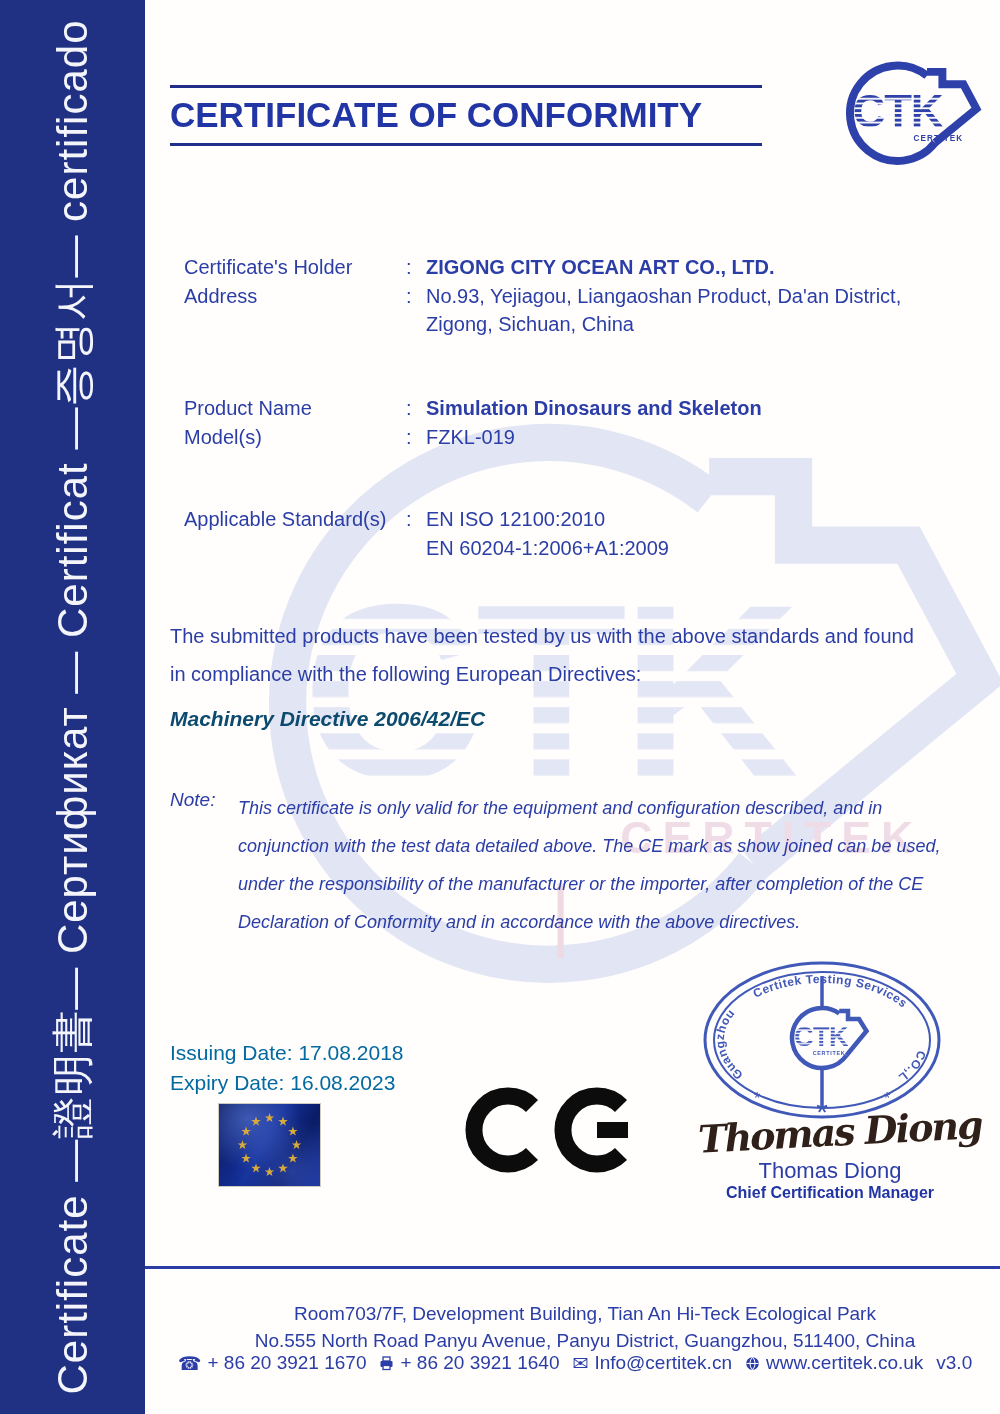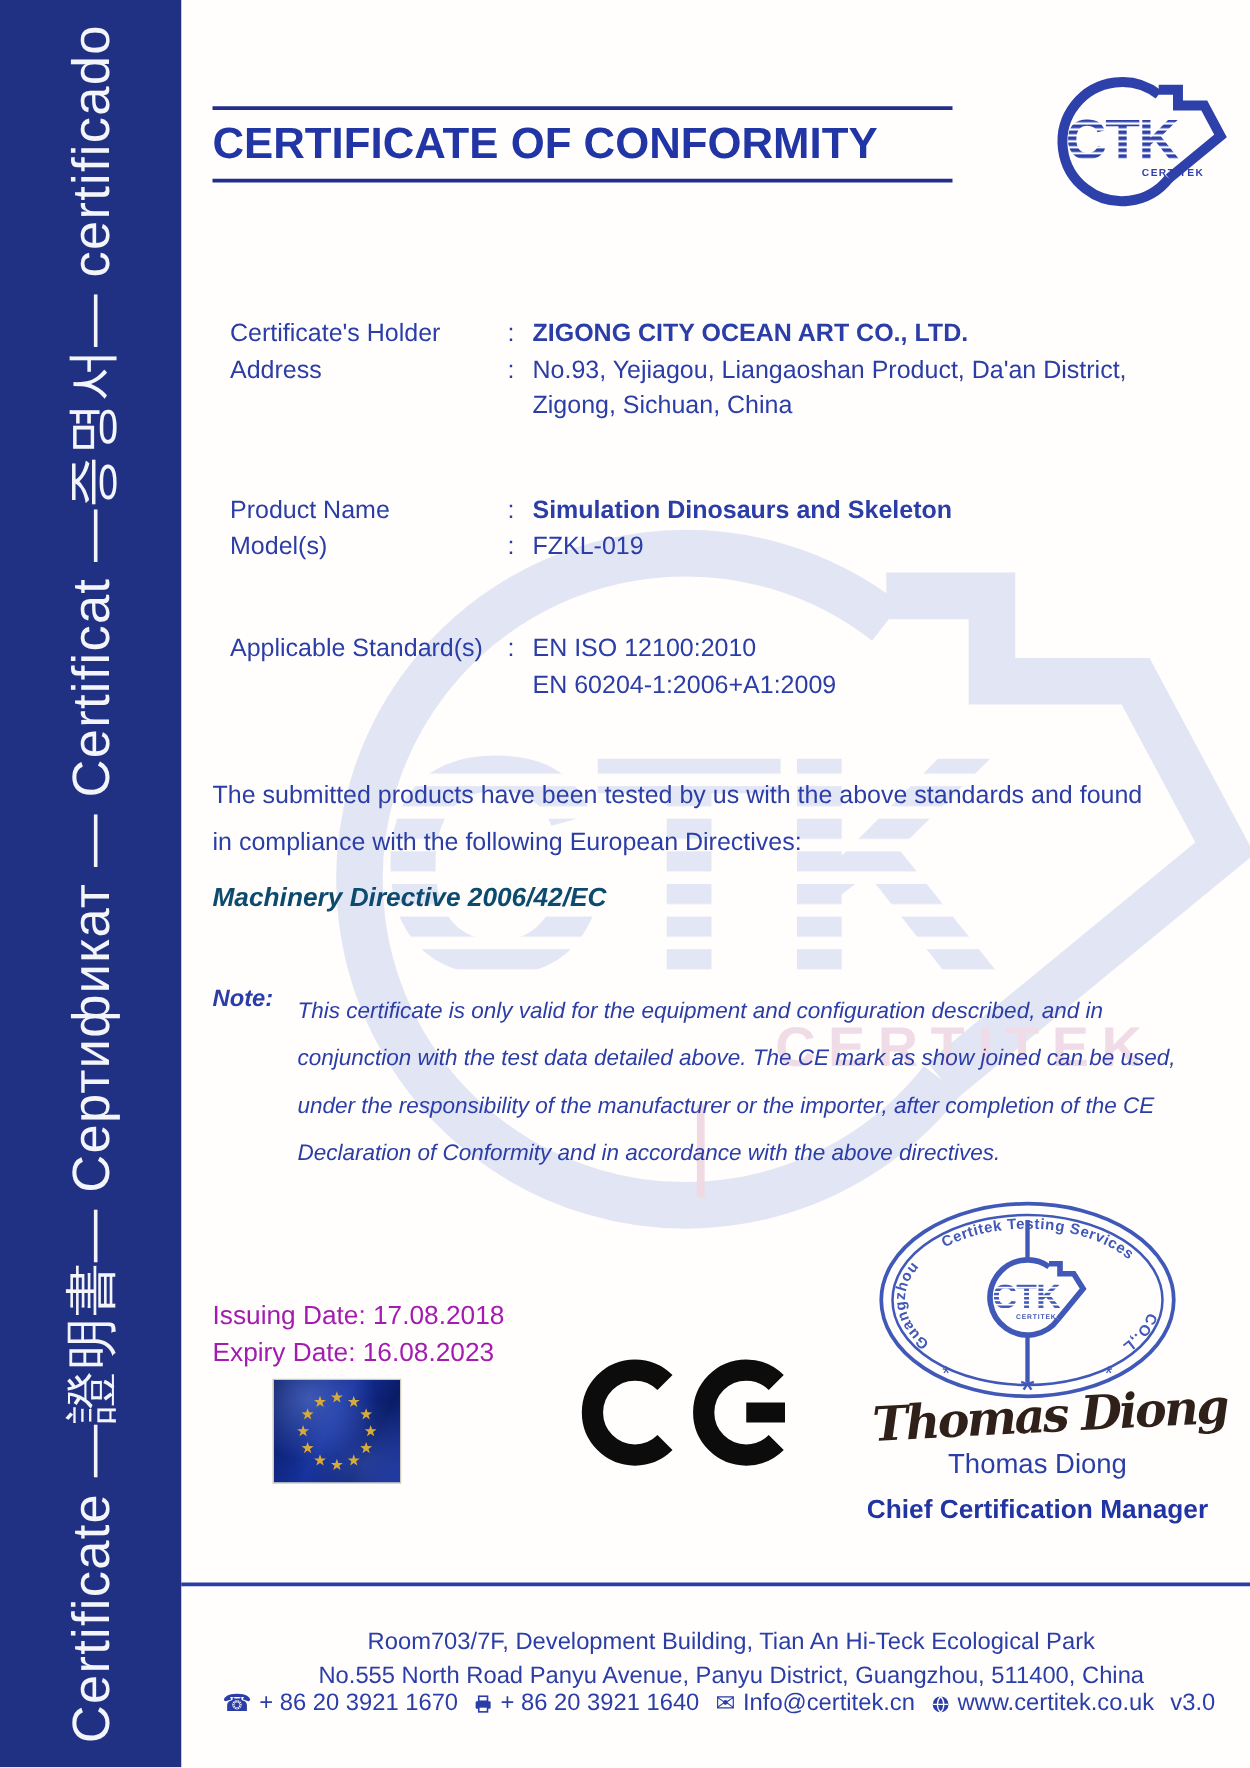--- a/index.html
+++ b/index.html
@@ -30,41 +30,41 @@
   .col{left:406px;font-size:20px;color:#2b3da6;z-index:2;}
   .val{left:426px;font-size:20px;color:#2b3da6;z-index:2;white-space:nowrap;}
   .bold{font-weight:bold;}
 
   .y-holder{top:256px;} .y-addr1{top:285px;} .y-addr2{top:313px;}
   .y-prod{top:397px;}  .y-model{top:426px;}
   .y-std{top:508px;}   .y-std2{top:537px;}
 
   .para{left:170px;top:617px;width:750px;font-size:20px;line-height:38px;color:#2b3da6;z-index:2;}
   .directive{left:170px;top:707px;font-size:21px;font-weight:bold;font-style:italic;color:#0c4a6e;z-index:2;white-space:nowrap;}
-  .note-lbl{left:170px;top:789px;font-size:19px;font-style:italic;color:#2b3da6;z-index:2;font-weight:bold;}
+  .note-lbl{left:170px;top:789px;font-size:19px;font-style:italic;color:#2b3da6;z-index:2;}
   .note-txt{left:238px;top:789px;width:706px;font-size:18px;font-style:italic;line-height:38px;color:#2b3da6;z-index:2;}
 
   .y-issue{top:1041px;} .y-expiry{top:1071px;}
-  .date{left:170px;font-size:21px;color:#a21caf;z-index:2;white-space:nowrap;}
+  .date{left:170px;font-size:21px;color:#0369a1;z-index:2;white-space:nowrap;}
 
   
   .eu-flag{left:218px;top:1103px;width:101px;height:82px;z-index:2;border:1px solid #cfcabd;
     background:
       radial-gradient(ellipse at 28% 18%, rgba(100,130,225,.55), transparent 52%),
       radial-gradient(ellipse at 72% 82%, rgba(70,100,205,.45), transparent 55%),
       linear-gradient(118deg,#0a1a5a,#14309a 45%,#0a1c66 72%,#16309a);}
   .eu-flag svg{position:absolute;left:0;top:0;}
   .ce{left:460px;top:1084px;width:190px;height:92px;z-index:2;}
   .stamp{left:700px;top:956px;width:245px;height:172px;z-index:1;}
 
   .sig-script{left:698px;top:1110px;width:260px;text-align:center;z-index:2;
     font-family:"DejaVu Serif", serif;font-style:italic;font-weight:bold;font-size:38px;
     letter-spacing:-2px;color:#30201a;transform:rotate(-3deg);white-space:nowrap;}
   .sig-name{left:705px;top:1158px;width:250px;text-align:center;font-size:22px;color:#2b3da6;z-index:2;}
-  .sig-role{left:680px;top:1184px;width:300px;text-align:center;font-size:21px;font-weight:bold;color:#2134a3;z-index:2;margin-top:12px;}
+  .sig-role{left:680px;top:1184px;width:300px;text-align:center;font-size:16px;font-weight:bold;color:#2134a3;z-index:2;}
 
   
   .rule-foot{left:145px;top:1266px;width:855px;height:3px;background:#2b3da6;z-index:2;}
   .foot{left:170px;width:830px;text-align:center;color:#2b3da6;z-index:2;}
   .foot-company{top:1276px;font-size:20px;font-weight:bold;}
   .foot-a1{top:1303px;font-size:19px;}
   .foot-a2{top:1330px;font-size:19px;}
   .contact{left:150px;top:1352px;width:850px;display:flex;justify-content:center;align-items:center;
     gap:13px;font-size:19px;color:#2b3da6;z-index:2;white-space:nowrap;}
   .contact .uicon{font-family:"DejaVu Sans", sans-serif;font-size:19px;}

